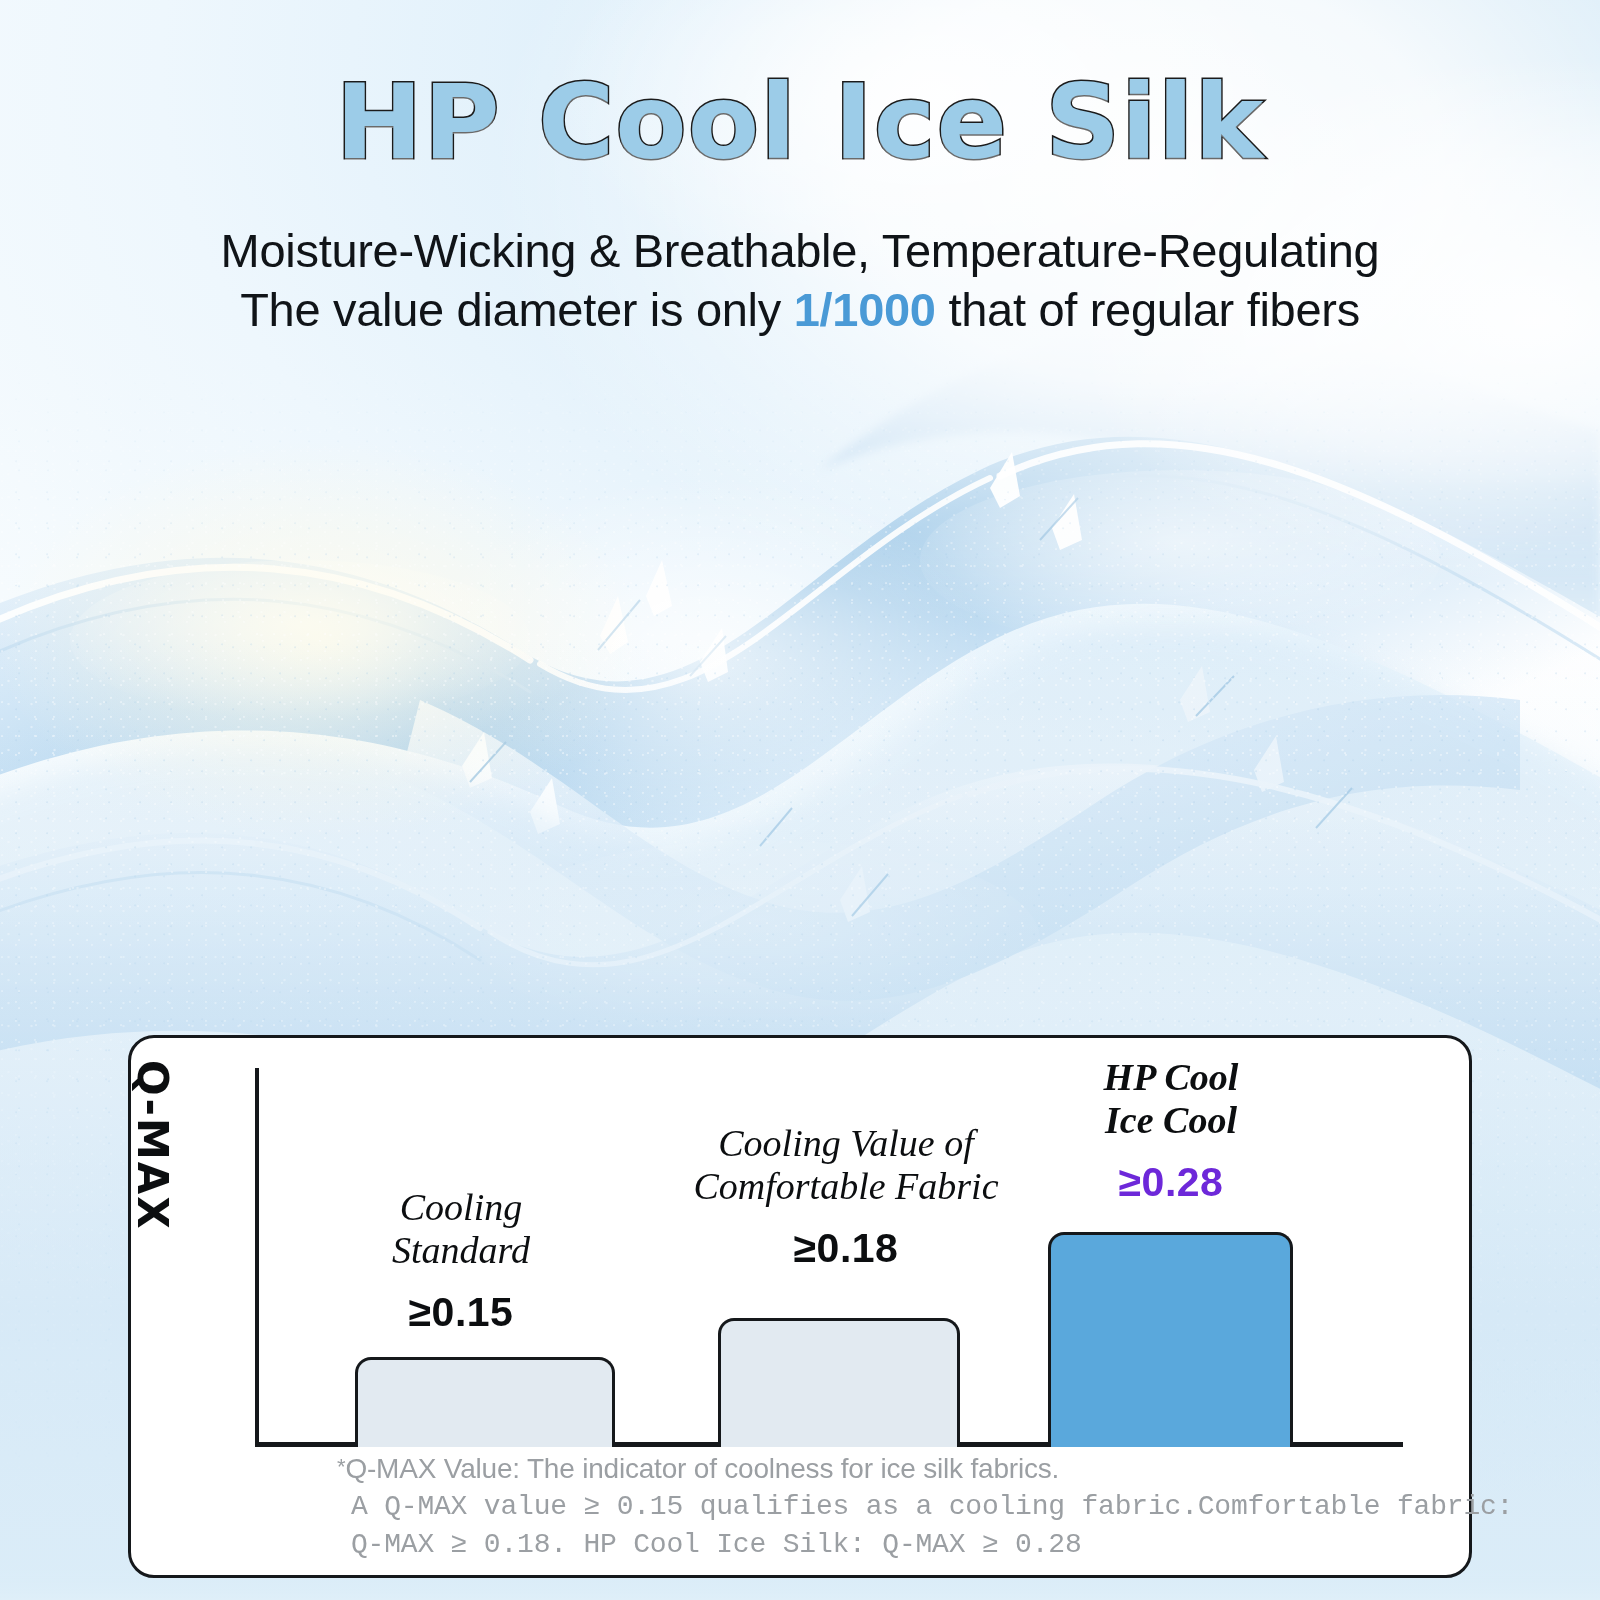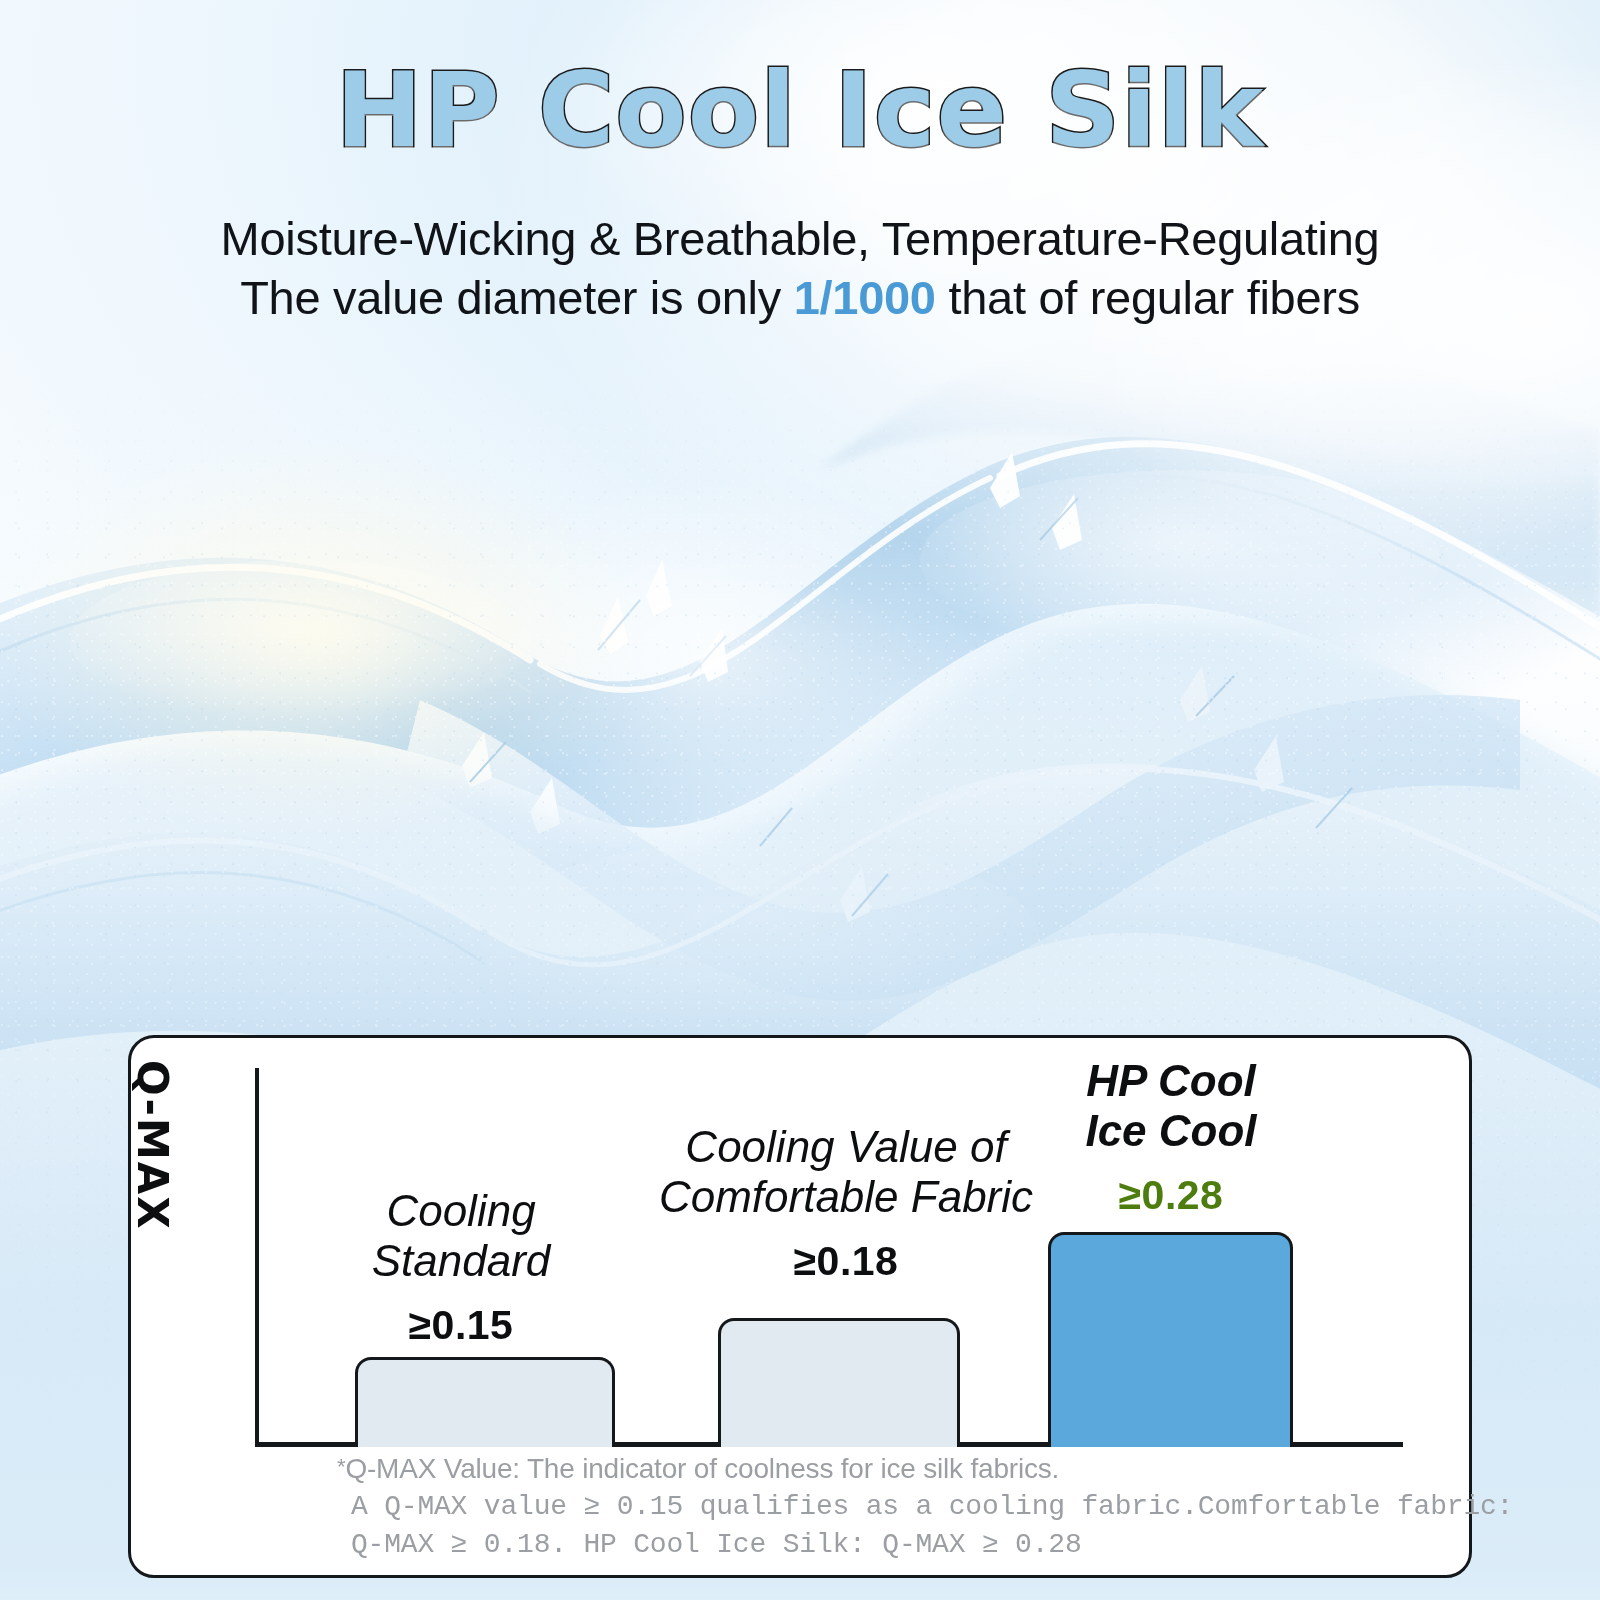--- a/index.html
+++ b/index.html
@@ -73,21 +73,21 @@
 
   
   .header {
     position: absolute;
     top: 0; left: 0; right: 0;
     text-align: center;
     z-index: 6;
   }
 
   .title {
-    margin: 0;
+    margin: 12px;
     padding-top: 56px;
     font-family: "DejaVu Sans", sans-serif;
     font-size: 104px;
     font-weight: 700;
     line-height: 1.05;
     letter-spacing: 1px;
     color: #9ccce8;
     -webkit-text-stroke: 3px #1b1b1b;
     paint-order: stroke fill;
     text-shadow: 0 2px 0 rgba(255,255,255,0.35);
@@ -180,33 +180,34 @@
   .bar-label {
     position: absolute;
     text-align: center;
     font-family: "Liberation Sans", sans-serif;
     color: #0c0e10;
     line-height: 1.14;
   }
   .bar-caption {
     font-style: italic;
     font-weight: 400;
-    font-size: 44px;
+    font-size: 38px;
+    font-family: Liberation Serif, serif;
   }
   .bar-caption.strong {
     font-style: italic;
     font-weight: 700;
   }
   .bar-value {
     margin-top: 16px;
     font-weight: 700;
     font-size: 41px;
     letter-spacing: 0.5px;
   }
-  .bar-value.accent { color: #4d7c0f; }
+  .bar-value.accent { color: #6d28d9; }
 
   
   .footnote {
     position: absolute;
     left: 206px;
     top: 412px;
     width: 1090px;
     color: #9b9fa3;
     font-family: "Liberation Sans", sans-serif;
     font-size: 28px;

